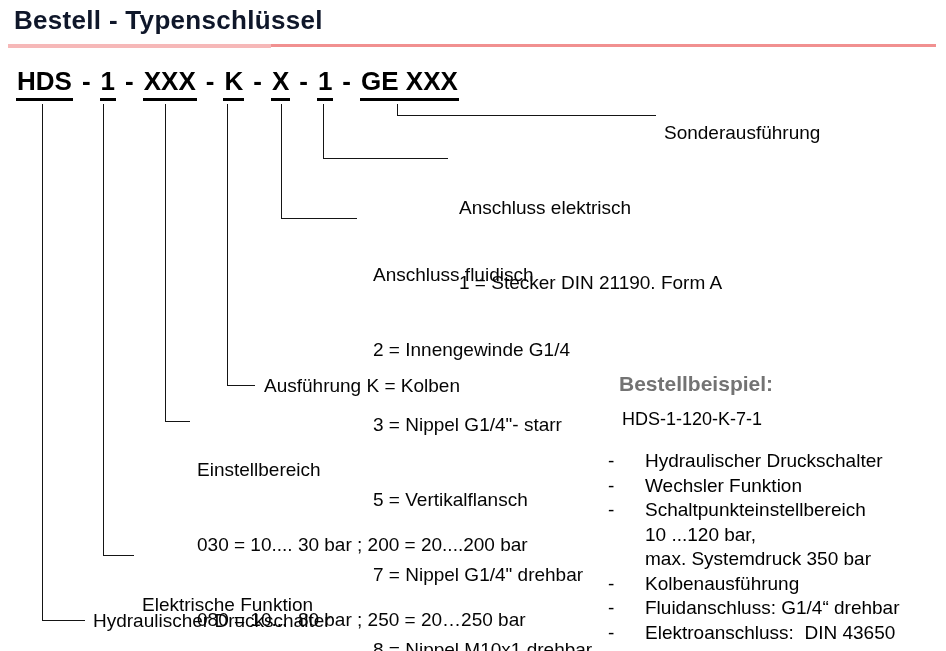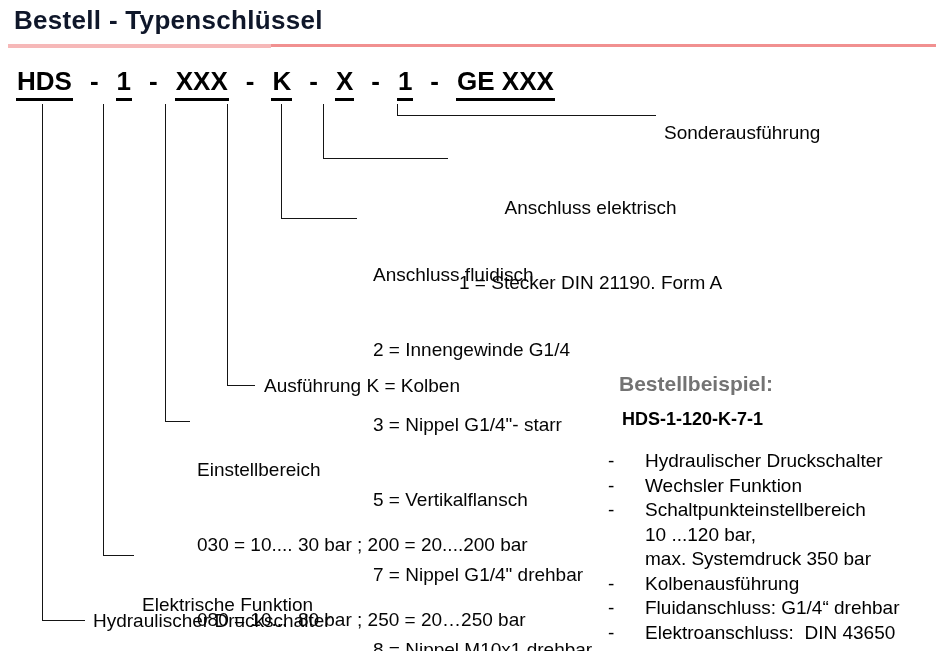--- a/index.html
+++ b/index.html
@@ -11,33 +11,33 @@
   .page{position:absolute;inset:0;}
   .page-title{
     position:absolute;left:14px;top:5px;margin:0;
     font-size:26px;font-weight:bold;letter-spacing:0.3px;color:#0f172a;
   }
   .rule{position:absolute;left:8px;top:44px;width:928px;display:flex;align-items:flex-start;}
   .rule-left{width:263px;height:4px;background:#f6b8b8;}
   .rule-right{flex:1;height:3px;background:#f19090;}
   .code{
     position:absolute;left:16px;top:66px;display:flex;align-items:baseline;
-    font-size:26px;font-weight:bold;white-space:nowrap;gap:8px;
+    font-size:26px;font-weight:bold;white-space:nowrap;
   }
   .code .seg{border-bottom:3px solid #000;padding:0 1px 1px 1px;}
   .code .sep{margin:0 9px;}
   .elbow{position:absolute;border-left:1.5px solid #151515;border-bottom:1.5px solid #151515;}
   .lbl,.lbl-block{position:absolute;font-size:19px;line-height:25px;white-space:pre;color:#050505;}
   .example-heading{
     position:absolute;left:619px;top:372px;margin:0;
     font-size:21px;font-weight:bold;color:#737373;
   }
   .example-code{
     position:absolute;left:622px;top:409px;margin:0;
-    font-size:18px;font-weight:bold;color:#000;
+    font-size:18px;font-weight:normal;color:#000;
   }
   .bullets{position:absolute;left:608px;top:449px;font-size:19px;line-height:24.5px;}
   .brow{display:flex;}
   .bdash{width:37px;flex:none;}
   .btext{white-space:pre;}
 </style>
 </head>
 <body>
 
 <div class="page">
@@ -68,21 +68,21 @@
   <div class="elbow" style="left:397px;top:104px;width:258px;height:11px;"></div>
   <div class="elbow" style="left:323px;top:104px;width:124px;height:54px;"></div>
   <div class="elbow" style="left:281px;top:104px;width:75px;height:114px;"></div>
   <div class="elbow" style="left:227px;top:104px;width:27px;height:281px;"></div>
   <div class="elbow" style="left:165px;top:104px;width:24px;height:317px;"></div>
   <div class="elbow" style="left:103px;top:104px;width:30px;height:451px;"></div>
   <div class="elbow" style="left:42px;top:104px;width:42px;height:516px;"></div>
 
   <div class="lbl" style="left:664px;top:120px;">Sonderausführung</div>
 
-  <div class="lbl-block" style="left:459px;top:145px;text-align:center;">
+  <div class="lbl-block" style="left:459px;top:145px;">
     <div>Anschluss elektrisch</div>
     <div>1 = Stecker DIN 21190. Form A</div>
   </div>
 
   <div class="lbl-block" style="left:373px;top:212px;">
     <div>Anschluss fluidisch</div>
     <div>2 = Innengewinde G1/4</div>
     <div>3 = Nippel G1/4"- starr</div>
     <div>5 = Vertikalflansch</div>
     <div>7 = Nippel G1/4" drehbar</div>

